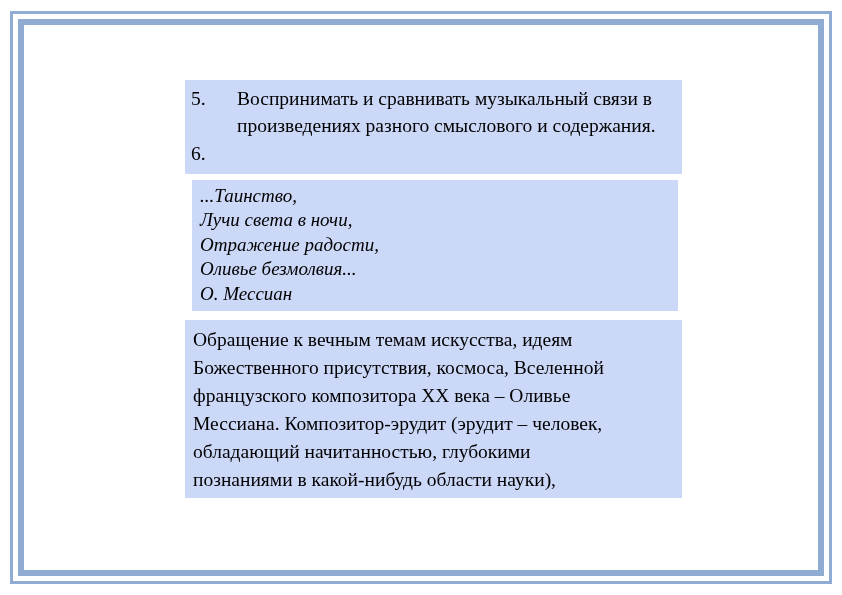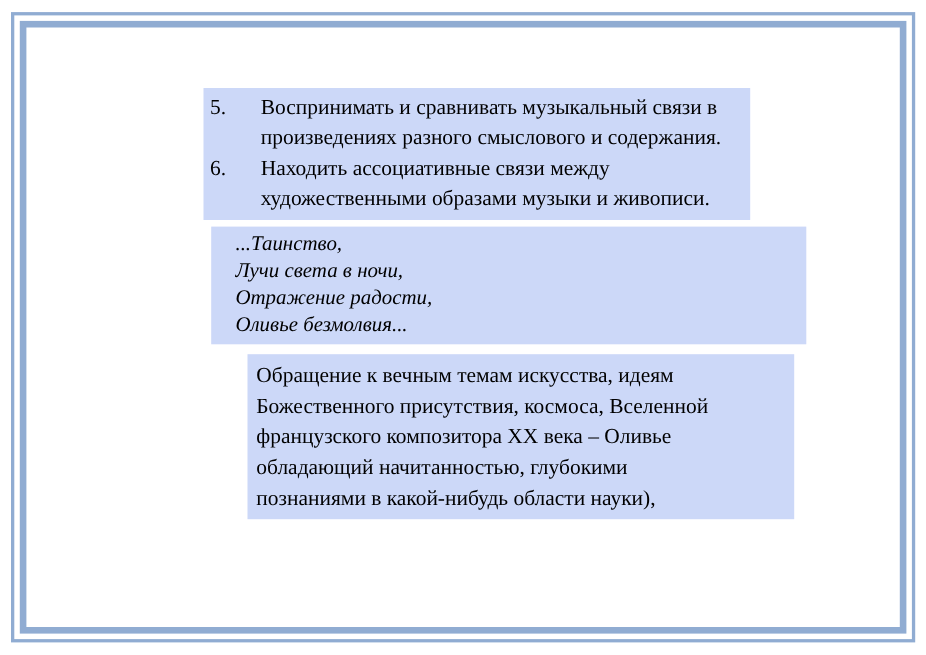--- a/index.html
+++ b/index.html
@@ -77,41 +77,40 @@
     flex: 0 0 auto;
     width: 46px;
     color: #000000;
   }
   .list-text {
     flex: 1 1 auto;
   }
 
   
   .poem-block {
-    width: 541px;
+    width: 486px;
     margin-left: 7px;
     margin-top: 6px;
-    padding: 4px 0 5px 22px;
+    padding: 4px 0 5px 8px;
     box-sizing: border-box;
   }
   .poem-line {
     font-style: italic;
     font-size: 19px;
     line-height: 24.5px;
     color: #000000;
     white-space: pre;
   }
 
   
   .para-block {
     width: 497px;
     margin-top: 9px;
     padding: 6px 4px 4px 8px;
     box-sizing: border-box;
-    margin-left: 40px;
   }
   .para-line {
     font-size: 19.5px;
     line-height: 28px;
     color: #000000;
     white-space: pre;
   }
 </style>
 </head>
 <body>
@@ -125,34 +124,35 @@
 
     <div class="list-block hl">
 
       <div class="list-item">
         <span class="list-num">5.</span>
         <span class="list-text">Воспринимать и сравнивать музыкальный связи в произведениях разного смыслового и содержания.</span>
       </div>
 
       <div class="list-item">
         <span class="list-num">6.</span>
-        <span class="list-text">Находить ассоциативные связи между художественными образами музыки и живописи.</span>
       </div>
 
     </div>
 
     <div class="poem-block hl">
       <div class="poem-line">...Таинство,</div>
       <div class="poem-line">Лучи света в ночи,</div>
       <div class="poem-line">Отражение радости,</div>
       <div class="poem-line">Оливье безмолвия...</div>
+      <div class="poem-line">О. Мессиан</div>
     </div>
 
     <div class="para-block hl">
       <div class="para-line">Обращение к вечным темам искусства, идеям</div>
       <div class="para-line">Божественного присутствия, космоса, Вселенной</div>
       <div class="para-line">французского композитора XX века – Оливье</div>
+      <div class="para-line">Мессиана. Композитор-эрудит (эрудит – человек,</div>
       <div class="para-line">обладающий начитанностью, глубокими</div>
       <div class="para-line">познаниями в какой-нибудь области науки),</div>
     </div>
 
   </div>
 </div>
 
 </body></html>

